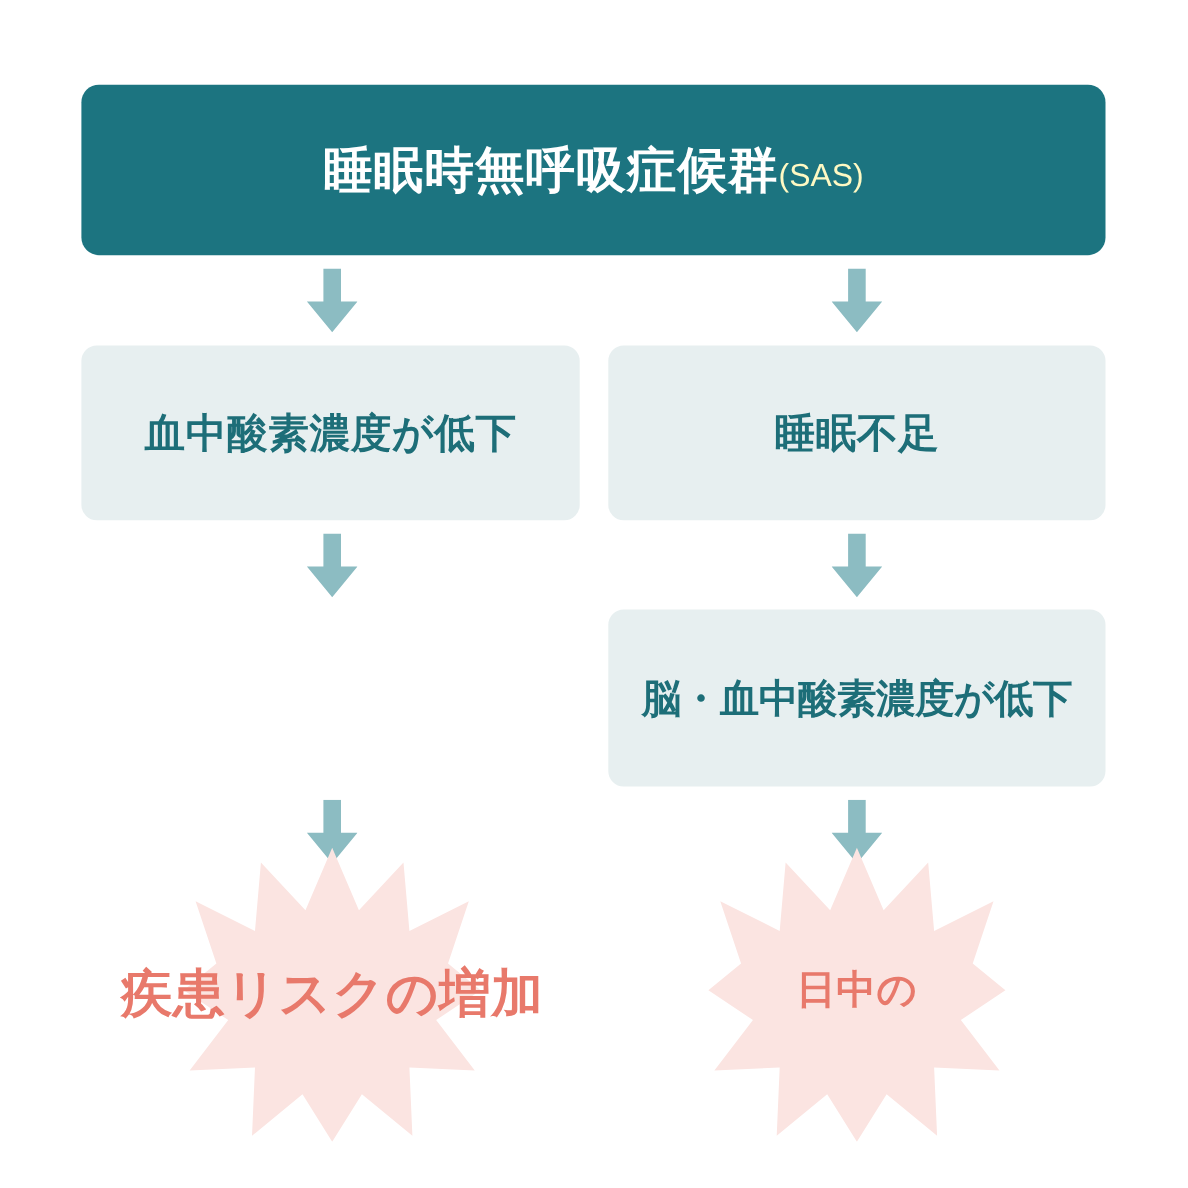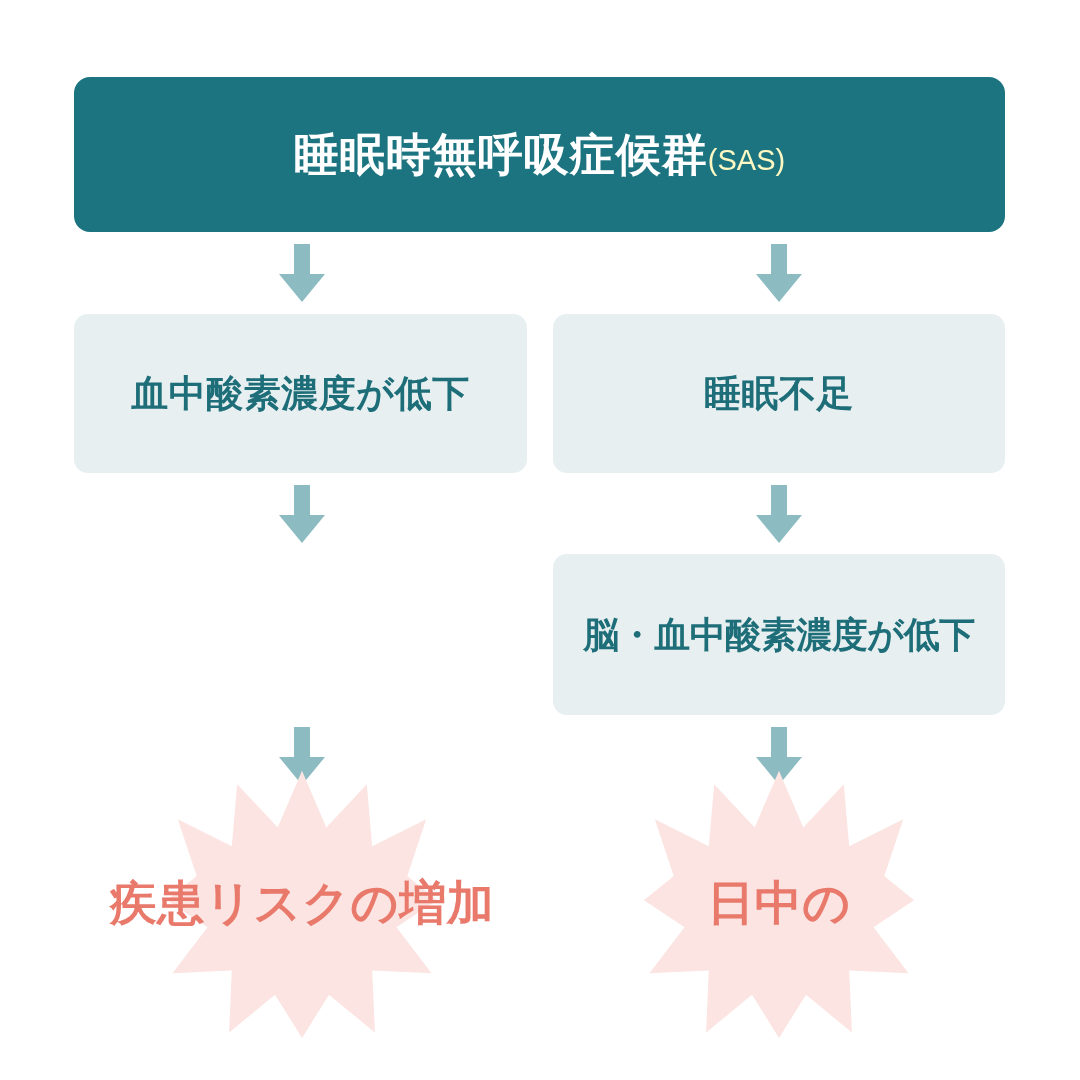--- a/index.html
+++ b/index.html
@@ -80,21 +80,21 @@
     position:absolute;left:-60px;top:0;width:460px;height:270px;
     display:flex;flex-direction:column;
     align-items:center;justify-content:center;
     color:#E8796B;
     font-weight:bold;
     line-height:1.18;
     text-align:center;
   }
   .outcome-line{white-space:nowrap;}
   .outcome-left .outcome-line{font-size:47px;letter-spacing:0.5px;}
-  .outcome-right .outcome-line{font-size:47px;letter-spacing:0.5px;}
+  .outcome-right .outcome-line{font-size:36px;letter-spacing:0.5px;font-family:Liberation Mono, monospace;}
 </style>
 </head>
 <body>
 
 <div id="stage">
 
   <div class="title-box">
     <div class="title-inner">
       <span class="title-text">睡眠時無呼吸症候群</span>
       <span class="title-sub">(SAS)</span>

